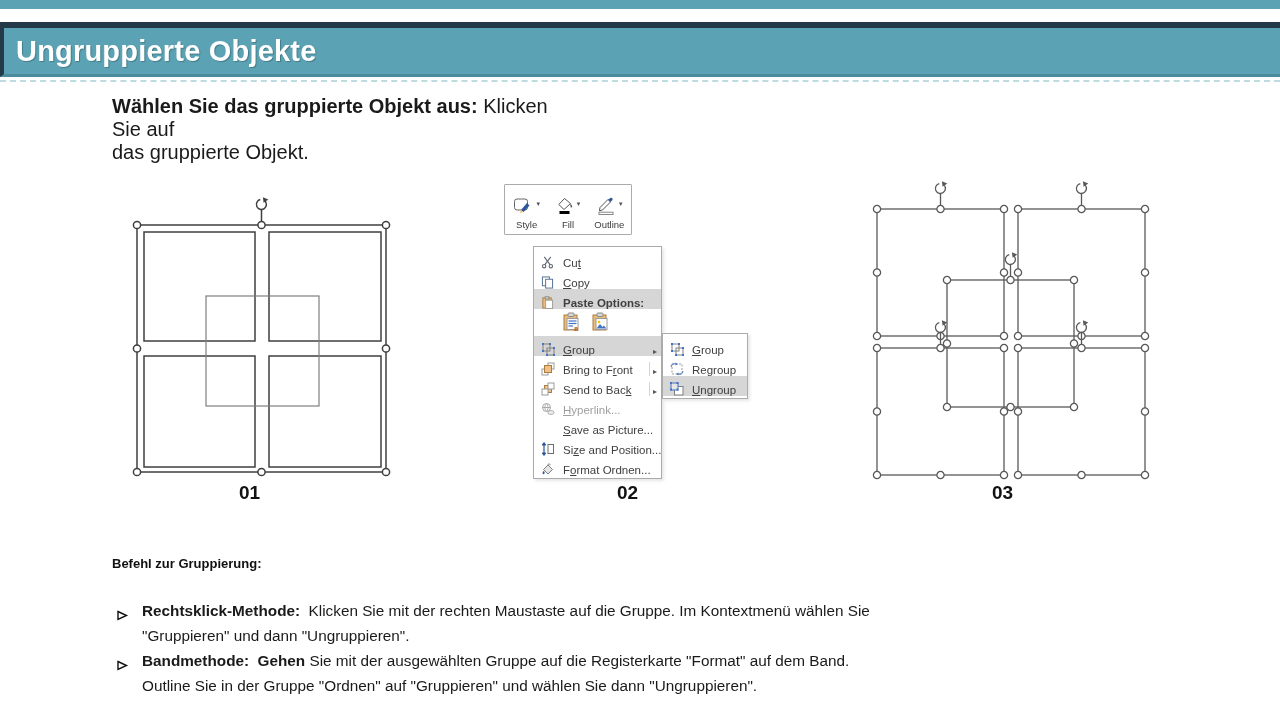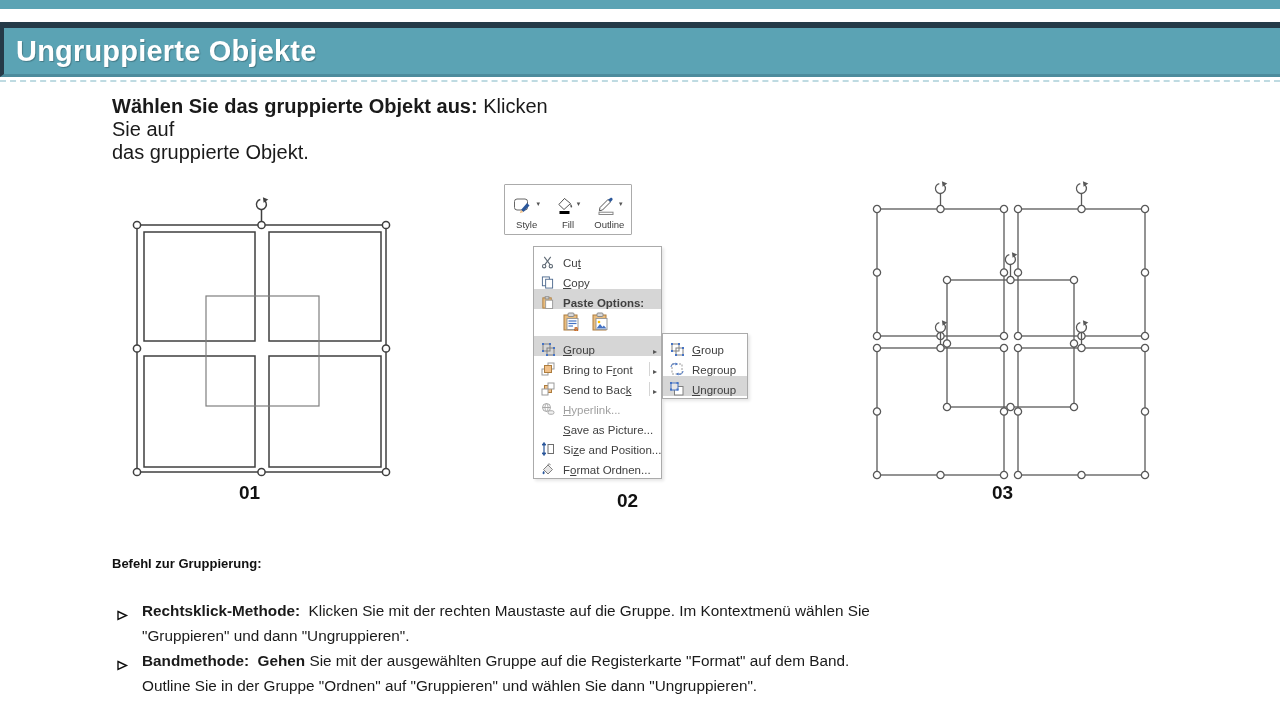--- a/index.html
+++ b/index.html
@@ -338,21 +338,21 @@
               <rect x="0" y="0" width="2" height="2"></rect>
               <rect x="6.5" y="0" width="2" height="2"></rect>
               <rect x="0" y="6.5" width="2" height="2"></rect>
               <rect x="6.5" y="6.5" width="2" height="2"></rect>
             </g>
           </svg>
         </span>
       <span class="cm-lbl"><span></span><u>U</u><span>ngroup</span></span>
     </div>
   </div>
-  <div class="fig-label" style="left:617px;margin-top:8px;">02</div>
+  <div class="fig-label" style="left:617px;">02</div>
 
   <svg class="diagram" style="left:860px; top:178px;" width="300" height="305" viewBox="0 0 300 305">
     <g stroke="#595959" color="#595959" stroke-width="1.3">
       <use href="#selsq" x="17" y="31"></use>
       <use href="#selsq" x="158" y="31"></use>
       <use href="#selsq" x="17" y="170"></use>
       <use href="#selsq" x="158" y="170"></use>
       <use href="#selsq" x="87" y="102"></use>
     </g>
   </svg>

